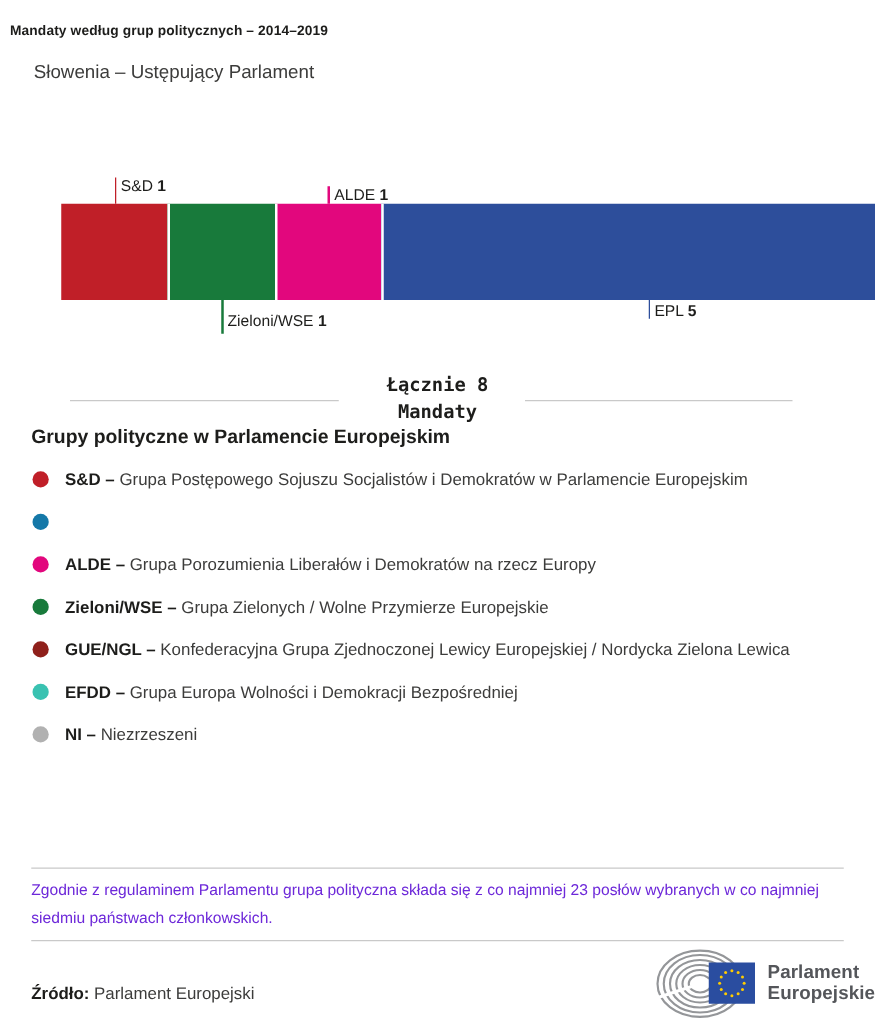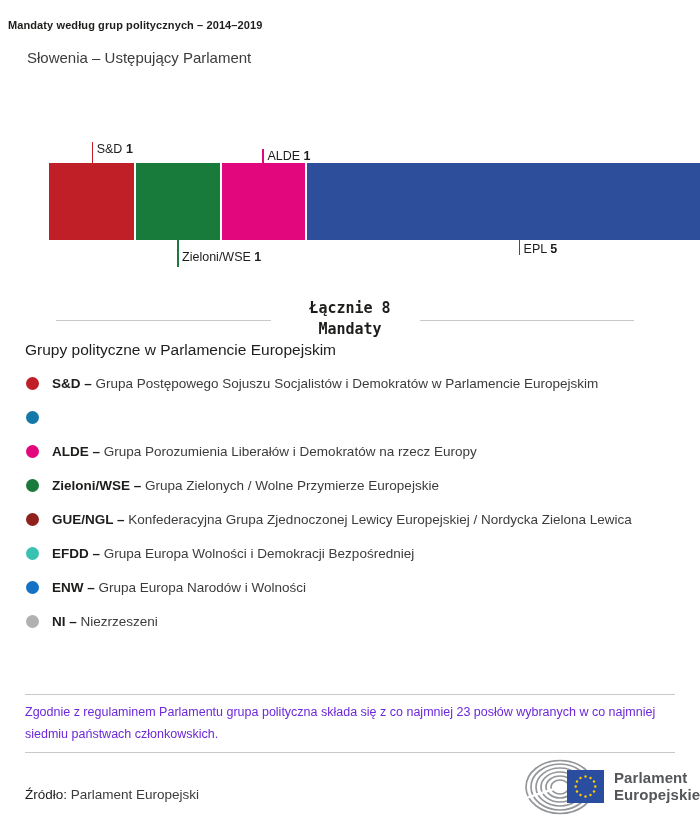--- a/index.html
+++ b/index.html
@@ -24,33 +24,33 @@
   .co-label{position:absolute;left:5px;white-space:nowrap;font-size:12.5px;color:#1d1d1b;}
   .co-label b{font-weight:bold;}
 
   
   .total-block{position:absolute;top:298px;left:0;width:700px;text-align:center;
     font-family:"DejaVu Sans Mono", monospace;font-weight:bold;font-size:15px;line-height:21px;}
   .rule{position:absolute;border-top:1px solid #c9c9c9;height:0;}
   .rule-left{top:22px;left:56px;width:215px;}
   .rule-right{top:22px;left:420px;width:214px;}
 
-  .legend-heading{position:absolute;top:341px;left:25px;font-size:15.5px;font-weight:normal;}
+  .legend-heading{position:absolute;top:341px;left:25px;font-size:15.5px;font-weight:bold;}
   .legend-list{position:absolute;top:366px;left:26px;width:660px;}
   .legend-item{display:flex;align-items:center;height:34px;}
   .dot{flex:0 0 auto;width:13px;height:13px;border-radius:50%;margin-right:13px;}
   .ltext{font-size:13.5px;color:#3c3c3b;}
   .ltext b{color:#1d1d1b;font-weight:bold;}
 
   .hr{position:absolute;left:25px;width:650px;border-top:1px solid #c9c9c9;height:0;}
   .hr1{top:694px;}
   .hr2{top:752px;}
   .footnote{position:absolute;top:701px;left:25px;width:642px;font-size:12.5px;line-height:22px;color:#6d28d9;}
   .source{position:absolute;top:787px;left:25px;font-size:13.5px;color:#3c3c3b;}
-  .source b{color:#1d1d1b;font-weight:normal;margin-top:28px;}
+  .source b{color:#1d1d1b;font-weight:bold;margin-top:28px;}
 
   .logo{position:absolute;top:757px;left:520px;display:flex;align-items:center;}
   .logo-text{margin-left:6px;font-size:15px;line-height:17px;font-weight:bold;color:#54565a;letter-spacing:.1px;}
 </style>
 </head>
 <body>
 
 <div class="page">
 
   <div class="title">Mandaty według grup politycznych – 2014–2019</div>
@@ -107,24 +107,20 @@
       </div>
       <div class="legend-item">
         <span class="dot" style="background: rgb(143, 32, 27);"></span>
         <span class="ltext"><b>GUE/NGL – </b><span>Konfederacyjna Grupa Zjednoczonej Lewicy Europejskiej / Nordycka Zielona Lewica</span></span>
       </div>
       <div class="legend-item">
         <span class="dot" style="background: rgb(57, 194, 177);"></span>
         <span class="ltext"><b>EFDD – </b><span>Grupa Europa Wolności i Demokracji Bezpośredniej</span></span>
       </div>
       <div class="legend-item">
-        <span class="dot" style="background: rgb(19, 114, 197);"></span>
-        <span class="ltext"><b>ENW – </b><span>Grupa Europa Narodów i Wolności</span></span>
-      </div>
-      <div class="legend-item">
         <span class="dot" style="background: rgb(177, 177, 177);"></span>
         <span class="ltext"><b>NI – </b><span>Niezrzeszeni</span></span>
       </div>
     </div>
 
   <div class="hr hr1"></div>
   <div class="footnote">Zgodnie z regulaminem Parlamentu grupa polityczna składa się z co najmniej 23 posłów wybranych w co najmniej siedmiu państwach członkowskich.</div>
   <div class="hr hr2"></div>
 
   <div class="source">

